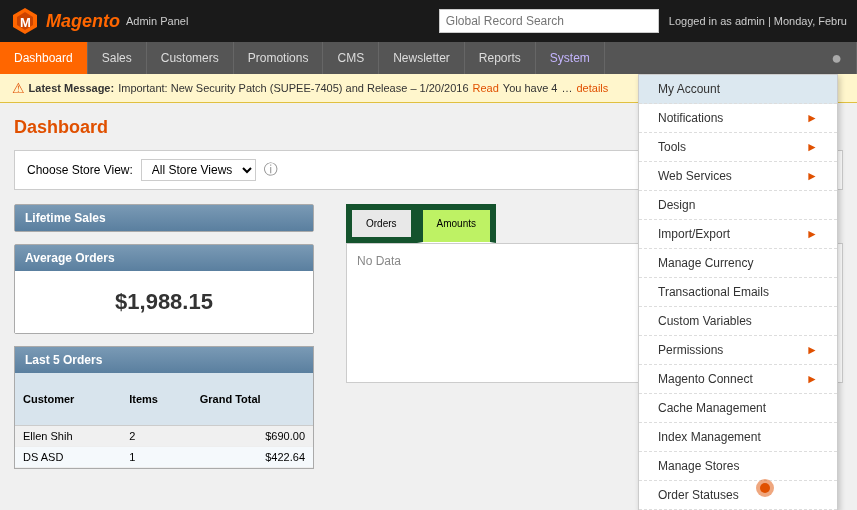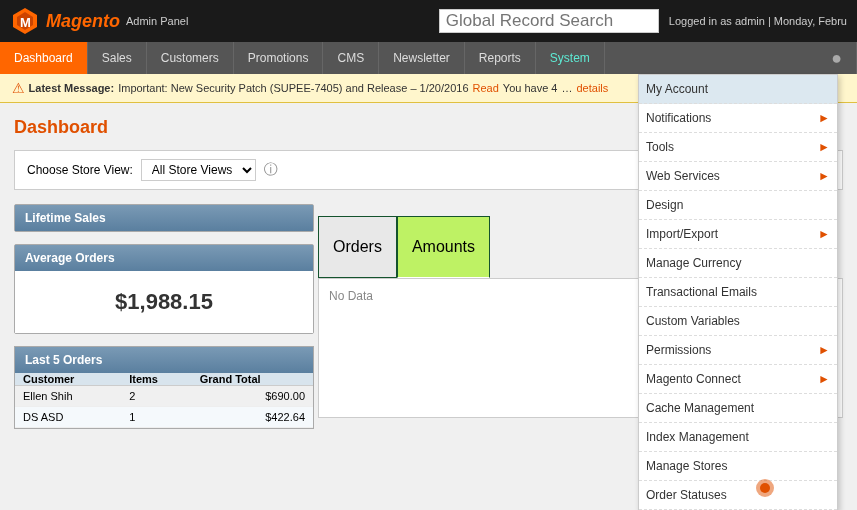--- a/index.html
+++ b/index.html
@@ -33,21 +33,21 @@
       color: #ccc;
       font-size: 11px;
     }
     #search-box {
       margin-left: auto;
       background: white;
       border: 1px solid #ccc;
       height: 24px;
       width: 220px;
       padding: 0 6px;
-      font-size: 17px;
+      font-size: 12px;
       color: #999;
     }
     #user-info {
       color: #ccc;
       font-size: 11px;
       white-space: nowrap;
     }
 
     
     #nav {
@@ -64,21 +64,21 @@
       font-size: 12px;
       cursor: pointer;
       white-space: nowrap;
       border-right: 1px solid #666;
     }
     .nav-item.active {
       background: #f60;
       color: white;
     }
     .nav-item.system-item {
-      color: #5eead4;
+      color: #c4b5fd;
     }
     .nav-spacer { flex: 1; }
 
     
     #alert-bar {
       background: #fff6cc;
       border-bottom: 1px solid #e0c040;
       padding: 6px 12px;
       font-size: 11px;
       color: #333;
@@ -122,22 +122,21 @@
       border: 1px solid #ccc;
       background: white;
       padding: 2px 6px;
       font-size: 12px;
     }
     #store-help { color: #888; font-size: 14px; cursor: pointer; }
 
     
     #widgets {
       display: flex;
-      gap: 4px;
-      align-items: center;
+      gap: 32px;
     }
     #left-widgets { width: 300px; }
     #right-content { flex: 1; }
 
     .widget-box {
       border: 1px solid #aaa;
       margin-bottom: 12px;
       border-radius: 2px;
     }
     .widget-header {
@@ -159,25 +158,25 @@
       padding: 8px 0;
     }
 
     
     #orders-tabs {
       display: flex;
       gap: 0;
       margin-bottom: 0;
     }
     .tab-btn {
-      padding: 21px 14px;
-      border: 1px solid #14532d;
+      padding: 8px 14px;
+      border: 6px solid #14532d;
       background: #e8e8e8;
       cursor: pointer;
-      font-size: 16px;
+      font-size: 10px;
     }
     .tab-btn.active {
       background: #bef264;
       border-bottom: 1px solid white;
     }
 
     #orders-panel {
       background: white;
       border: 1px solid #ccc;
       min-height: 140px;
@@ -201,21 +200,21 @@
       font-size: 12px;
     }
     #last5 table {
       width: 100%;
       border-collapse: collapse;
     }
     #last5 thead tr {
       background: #d8e4ed;
     }
     #last5 thead th {
-      padding: 0 8px;
+      padding: 20px 8px;
       font-size: 11px;
       text-align: left;
       border-bottom: 1px solid #ccc;
     }
     #last5 tbody tr:nth-child(even) { background: #f5f9fc; }
     #last5 tbody td {
       padding: 4px 8px;
       font-size: 11px;
       border-bottom: 1px solid #eee;
       margin-top: 30px;
@@ -227,21 +226,21 @@
       position: fixed;
       top: 74px;
       left: 638px;
       width: 200px;
       background: white;
       border: 1px solid #ccc;
       box-shadow: 2px 2px 6px rgba(0,0,0,0.2);
       z-index: 100;
     }
     .dropdown-item {
-      padding: 7px 7px;
+      padding: 7px 19px;
       font-size: 12px;
       color: #333;
       border-bottom: 1px dashed #ddd;
       cursor: pointer;
       display: flex;
       justify-content: space-between;
       align-items: center;
     }
     .dropdown-item.highlighted {
       background: #dce8f0;

